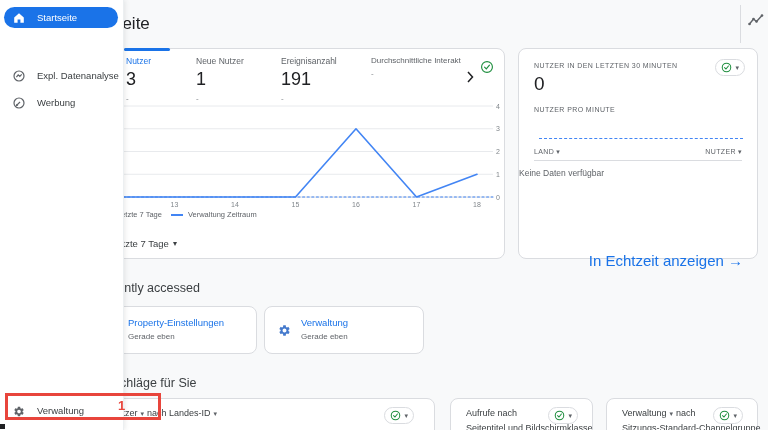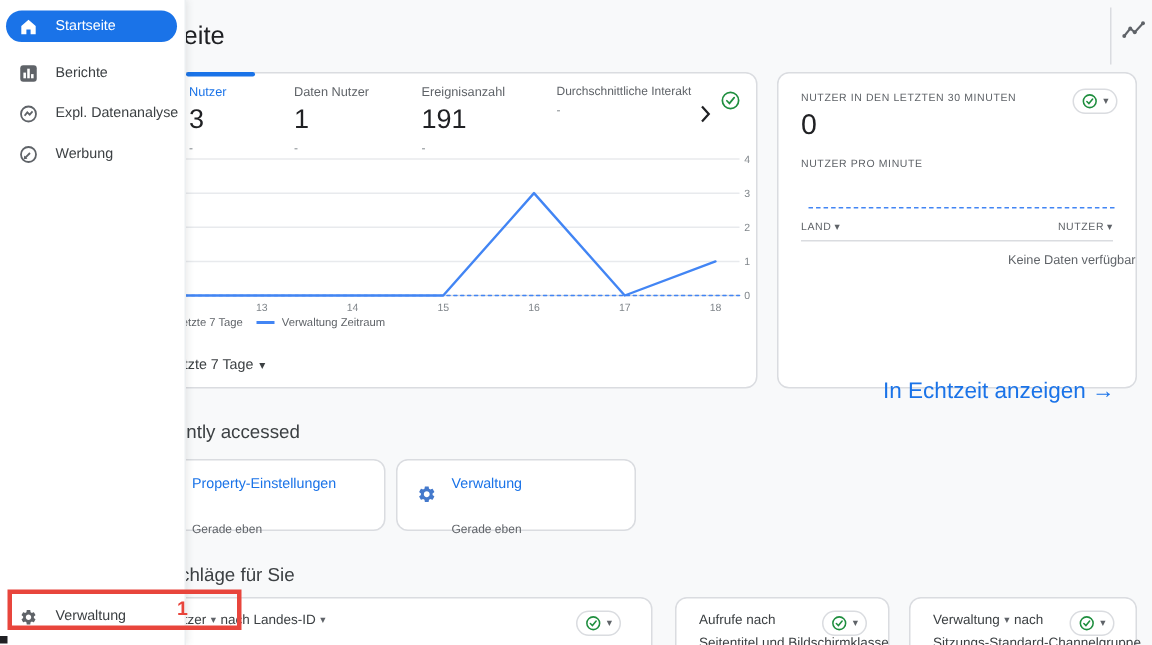--- a/index.html
+++ b/index.html
@@ -31,21 +31,21 @@
   
   .legend{display:flex;align-items:center;gap:5px;font-size:7.5px;color:#5f6368;white-space:nowrap}
   .sw-solid{display:inline-block;width:12px;height:2px;background:#4285f4}
   .sw-dash{display:inline-block;width:12px;height:0;border-top:2px dashed #4285f4}
   
   .ann-box{position:absolute;left:5px;top:393px;width:156px;height:27px;border:3px solid #e8453c;z-index:20;box-sizing:border-box}
   .ann-label{position:absolute;left:118px;top:398px;z-index:21;color:#e8453c;font-weight:bold;font-size:13px;font-family:"Liberation Sans",sans-serif}
   .corner-mark{position:absolute;left:0;top:424px;width:5px;height:5px;background:#202124;z-index:30}
   .sec-title{position:absolute;font-size:12.5px;font-weight:500;color:#3c4043}
   .ra-link{font-size:9.5px}
-  .ra-time{font-size:8px;color:#5f6368;margin-top:20px}
+  .ra-time{font-size:8px;color:#5f6368;margin-top:4px}
   .sug-title{position:absolute;left:15px;top:9px;font-size:9px;color:#3c4043;display:flex;align-items:center;gap:3px;white-space:nowrap}
   .sug-sub{position:absolute;left:15px;top:24px;font-size:9px;color:#3c4043;white-space:nowrap}
   .hdr-row{font-size:7px;display:flex;align-items:center;gap:2px;cursor:pointer}
 </style>
 </head>
 <body>
 
 <div class="stage">
 
   <div class="abs" style="left:78px;top:14px;font-size:17px;color:#202124">Startseite</div>
@@ -63,21 +63,21 @@
 
   <div class="card" style="left:95px;top:48px;width:410px;height:211px">
     <div class="tab-indicator"></div>
 
     <div class="metric active" style="left:30px">
       <div class="mlabel">Nutzer</div>
       <div class="mvalue">3</div>
       <div class="mdelta">-</div>
     </div>
     <div class="metric" style="left:100px">
-      <div class="mlabel">Daten Nutzer</div>
+      <div class="mlabel">Neue Nutzer</div>
       <div class="mvalue">1</div>
       <div class="mdelta">-</div>
     </div>
     <div class="metric" style="left:185px">
       <div class="mlabel">Ereignisanzahl</div>
       <div class="mvalue">191</div>
       <div class="mdelta">-</div>
     </div>
     <div class="metric" style="left:275px">
       <div class="mlabel" style="max-width:92px;overflow:hidden;font-size:8px">Durchschnittliche Interakt</div>
@@ -146,21 +146,21 @@
 
     <div class="abs caps hdr-row" style="left:15px;top:99px">
       <span>LAND</span>
       <span class="caret">▾</span>
     </div>
     <div class="abs caps hdr-row" style="right:15px;top:99px">
       <span>NUTZER</span>
       <span class="caret">▾</span>
     </div>
     <div class="abs" style="left:15px;top:111px;width:208px;height:1px;background:#dadce0"></div>
-    <div class="abs" style="left:0;top:119px;width:100%;text-align:right;font-size:8.5px;color:#5f6368">Keine Daten verfügbar</div>
+    <div class="abs" style="left:0;top:119px;width:100%;text-align:left;font-size:8.5px;color:#5f6368">Keine Daten verfügbar</div>
 
     <div class="abs link" style="right:14px;top:203px;font-size:15px">
       <span>In Echtzeit anzeigen</span>
       <span>→</span>
     </div>
   </div>
 
   <div class="sec-title" style="left:95px;top:281px">Recently accessed</div>
 
   <div class="card" style="left:95px;top:306px;width:162px;height:48px;cursor:pointer">
@@ -240,31 +240,20 @@
 
   <aside class="drawer">
     <div class="nav-item active" style="top:7px">
       <span class="nicon">
         <svg width="12" height="12" viewBox="0 0 12 12">
             <path d="M6 1.2 L10.8 5.4 V10.8 H7.4 V7.6 H4.6 V10.8 H1.2 V5.4 Z" fill="#ffffff"></path>
           </svg>
       </span>
       <span class="nav-label">Startseite</span>
     </div>
-    <div class="nav-item" style="top:38px">
-      <span class="nicon">
-        <svg width="12" height="12" viewBox="0 0 12 12">
-          <rect x="0.5" y="0.5" width="11" height="11" rx="2" fill="#5f6368"></rect>
-          <rect x="2.6" y="5.4" width="1.7" height="3.8" fill="#fff"></rect>
-          <rect x="5.15" y="2.8" width="1.7" height="6.4" fill="#fff"></rect>
-          <rect x="7.7" y="6.4" width="1.7" height="2.8" fill="#fff"></rect>
-        </svg>
-      </span>
-      <span class="nav-label">Berichte</span>
-    </div>
     <div class="nav-item" style="top:92px">
       <span class="nicon">
         <svg width="12" height="12" viewBox="0 0 12 12">
           <circle cx="6" cy="6" r="5" fill="none" stroke="#5f6368" stroke-width="1.2"></circle>
           <line x1="7" y1="5" x2="3.6" y2="8.4" stroke="#5f6368" stroke-width="1.2"></line>
           <path d="M2.9 9.1 L3.1 6.7 L5.3 8.9 Z" fill="#5f6368"></path>
         </svg>
       </span>
       <span class="nav-label">Werbung</span>
     </div>

